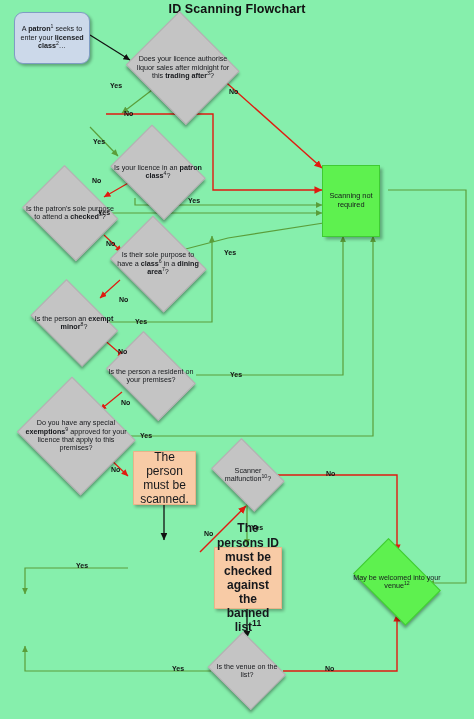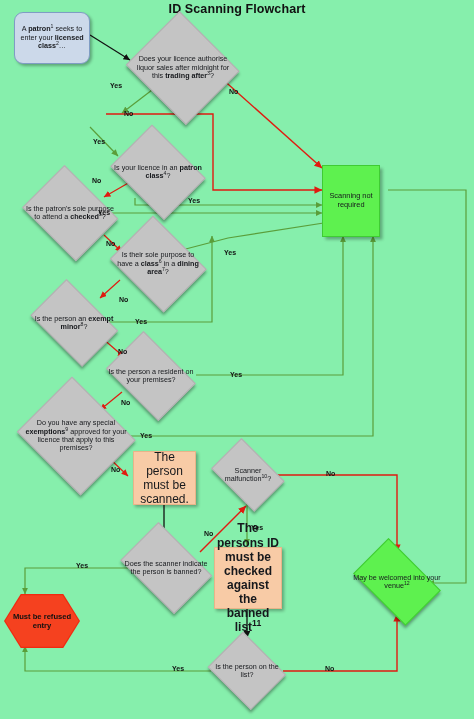--- a/index.html
+++ b/index.html
@@ -191,44 +191,35 @@
 
   <div class="node diamond grey" style="left:206px;top:446px;width:84px;height:58px;">
     <span class="shape"></span>
     <span class="lbl">Scanner malfunction<sup>10</sup>?</span>
   </div>
 
   <div class="node rect" style="left:214px;top:547px;width:68px;height:62px;">
     <span class="lbl">The persons ID must be checked against the banned list<sup>11</sup></span>
   </div>
 
-  <div class="node diamond grey" style="left:114px;top:531px;width:104px;height:74px;">
-    <span class="shape"></span>
-    <span class="lbl">Does the scanner indicate the person is banned?</span>
-  </div>
 
   <div class="node diamond grey" style="left:205px;top:637px;width:84px;height:68px;">
     <span class="shape"></span>
-    <span class="lbl">Is the person on the list?</span>
+    <span class="lbl">Is the venue on the list?</span>
   </div>
 
   <div class="node greenbox" style="left:322px;top:165px;width:58px;height:72px;">
     <span class="lbl">Scanning not required</span>
   </div>
 
   <div class="node diamond green" style="left:346px;top:548px;width:102px;height:68px;">
     <span class="shape"></span>
     <span class="lbl">May be welcomed into your venue<sup>12</sup></span>
   </div>
 
-  <div class="hexwrap" style="left:4px;top:594px;width:76px;height:54px;">
-    <span class="hex"></span>
-    <span class="hexin"></span>
-    <span class="lbl">Must be refused entry</span>
-  </div>
 
   <span class="edgelabel" style="left:229px;top:88px;">No</span>
   <span class="edgelabel" style="left:110px;top:82px;">Yes</span>
   <span class="edgelabel" style="left:124px;top:110px;">No</span>
   <span class="edgelabel" style="left:93px;top:138px;">Yes</span>
   <span class="edgelabel" style="left:188px;top:197px;">Yes</span>
   <span class="edgelabel" style="left:92px;top:177px;">No</span>
   <span class="edgelabel" style="left:98px;top:209px;">Yes</span>
   <span class="edgelabel" style="left:106px;top:240px;">No</span>
   <span class="edgelabel" style="left:224px;top:249px;">Yes</span>

